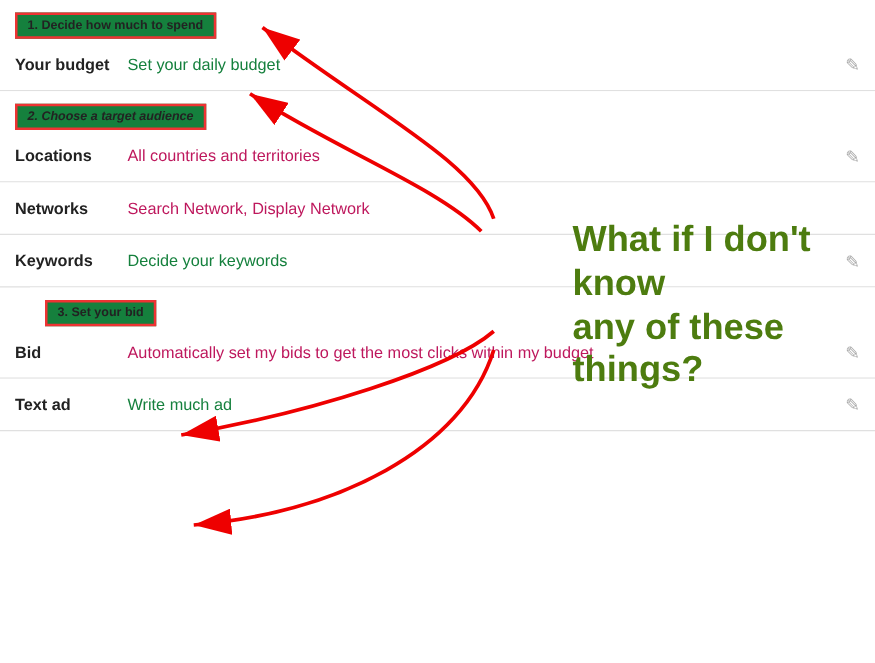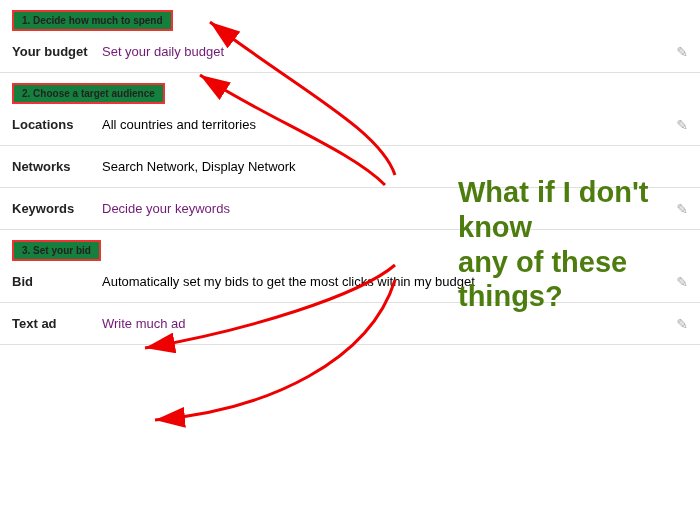--- a/index.html
+++ b/index.html
@@ -35,27 +35,27 @@
     }
 
     .row-label {
       font-weight: bold;
       color: #222;
       min-width: 90px;
       font-size: 13px;
     }
 
     .row-value {
-      color: #000000;
+      color: #be185d;
       font-size: 13px;
       flex: 1;
     }
 
     .row-value.link {
-      color: #701a75;
+      color: #15803d;
     }
 
     .edit-icon {
       color: #aaa;
       font-size: 14px;
       margin-left: auto;
       cursor: pointer;
     }
 
     .callout-text {
@@ -83,36 +83,36 @@
 </head>
 <body>
 
 <div id="app">
     <div style="padding: 4px 0px 0px 6px; background: rgb(255, 255, 255);"><span class="section-header">1. Decide how much to spend</span></div>
     <div class="row">
       <span class="row-label">Your budget</span>
       <span class="row-value link">Set your daily budget</span>
       <span class="edit-icon">✎</span>
     </div>
-    <div style="padding: 4px 0px 0px 6px; background: rgb(255, 255, 255);"><span class="section-header">2. Choose a target audience</span></div>
+    <div style="padding: 4px 0px 0px 6px; background: rgb(255, 255, 255); font-style: italic;"><span class="section-header">2. Choose a target audience</span></div>
     <div class="row">
       <span class="row-label">Locations</span>
       <span class="row-value">All countries and territories</span>
       <span class="edit-icon">✎</span>
     </div>
     <div class="row">
       <span class="row-label">Networks</span>
       <span class="row-value">Search Network, Display Network</span>
     </div>
     <div class="row">
       <span class="row-label">Keywords</span>
       <span class="row-value link">Decide your keywords</span>
       <span class="edit-icon">✎</span>
     </div>
-    <div style="padding: 4px 0px 0px 6px; background: rgb(255, 255, 255);"><span class="section-header">3. Set your bid</span></div>
+    <div style="padding: 4px 0px 0px 6px; background: rgb(255, 255, 255); margin-left: 24px;"><span class="section-header">3. Set your bid</span></div>
     <div class="row">
       <span class="row-label">Bid</span>
       <span class="row-value">Automatically set my bids to get the most clicks within my budget</span>
       <span class="edit-icon">✎</span>
     </div>
     <div class="row">
       <span class="row-label">Text ad</span>
       <span class="row-value link">Write much ad</span>
       <span class="edit-icon">✎</span>
     </div>

